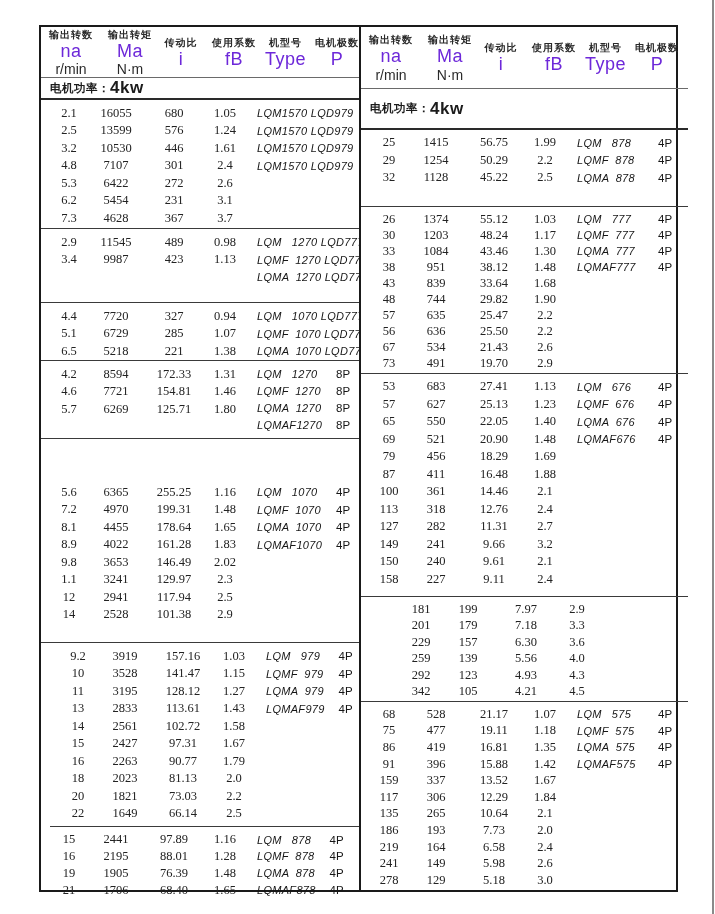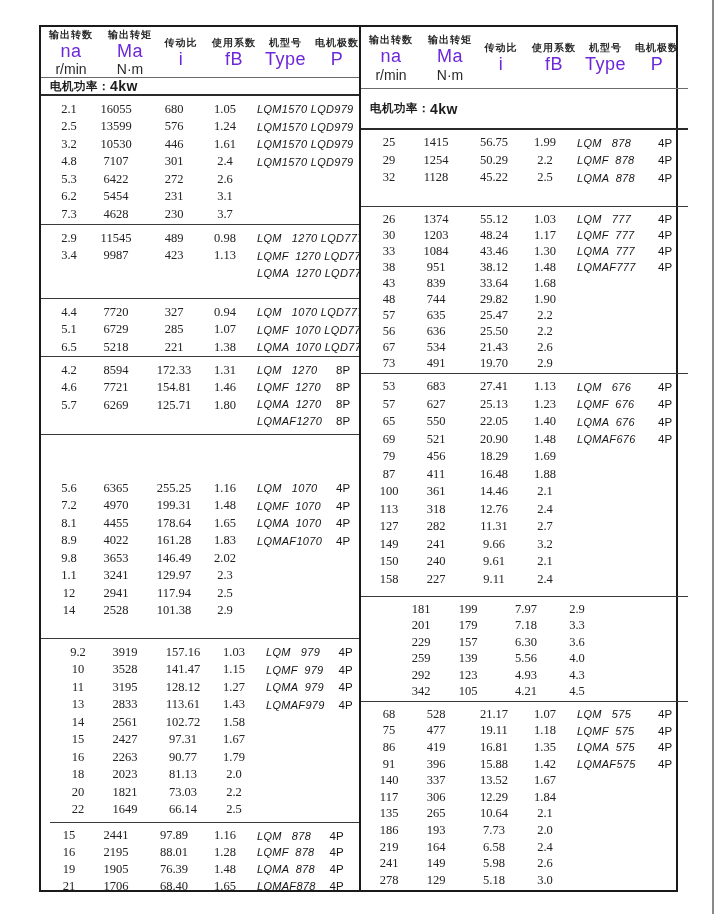--- a/index.html
+++ b/index.html
@@ -16,21 +16,21 @@
        display:grid;grid-template-columns:60px 58px 44px 62px 1fr 62px;
        align-items:center;padding-top:2px;}
   .hcell{text-align:center;line-height:1.15;}
   .h-zh{font-size:10px;letter-spacing:1px;font-weight:bold;color:#2a2a2a;}
   .h-sym{font-size:18px;color:#6d28d9;letter-spacing:0.5px;}
   .h-unit{font-size:14px;color:#2a2a2a;}
   
   .power{height:41px;box-sizing:border-box;border-bottom:2px solid #2a2a2a;
          display:flex;align-items:center;padding-left:9px;}
   .pw-zh{font-size:11.5px;font-weight:bold;letter-spacing:0.5px;}
-  .pw-val{font-size:14px;font-weight:bold;letter-spacing:0.5px;}
+  .pw-val{font-size:17px;font-weight:bold;letter-spacing:0.5px;}
   
   .blocks{flex:1;display:flex;flex-direction:column;}
   .block{box-sizing:border-box;border-bottom:1.6px solid #3a3a3a;
          display:flex;padding-top:4px;overflow:hidden;}
   .block:last-child{border-bottom:none;flex:1;}
   .rows{width:206px;padding-left:10px;flex-shrink:0;}
   .row{height:var(--rh,17.5px);display:grid;grid-template-columns:36px 58px 58px 44px;
        align-items:center;}
   .num{font-family:"Liberation Serif",serif;font-size:12.5px;color:#222;text-align:center;
        white-space:nowrap;}
@@ -117,21 +117,21 @@
               </div>
               <div class="row">
                 <span class="num">6.2</span>
                 <span class="num">5454</span>
                 <span class="num">231</span>
                 <span class="num">3.1</span>
               </div>
               <div class="row">
                 <span class="num">7.3</span>
                 <span class="num">4628</span>
-                <span class="num">230</span>
+                <span class="num">367</span>
                 <span class="num">3.7</span>
               </div>
             </div>
             <div class="types">
               <div class="type-line">
                 <span class="type-model">LQM1570 LQD979</span>
                 <span class="type-pole">4P</span>
               </div>
               <div class="type-line">
                 <span class="type-model">LQM1570 LQD979</span>
@@ -759,21 +759,21 @@
                 <span class="num">16.81</span>
                 <span class="num">1.35</span>
               </div>
               <div class="row">
                 <span class="num">91</span>
                 <span class="num">396</span>
                 <span class="num">15.88</span>
                 <span class="num">1.42</span>
               </div>
               <div class="row">
-                <span class="num">140</span>
+                <span class="num">159</span>
                 <span class="num">337</span>
                 <span class="num">13.52</span>
                 <span class="num">1.67</span>
               </div>
               <div class="row">
                 <span class="num">117</span>
                 <span class="num">306</span>
                 <span class="num">12.29</span>
                 <span class="num">1.84</span>
               </div>

